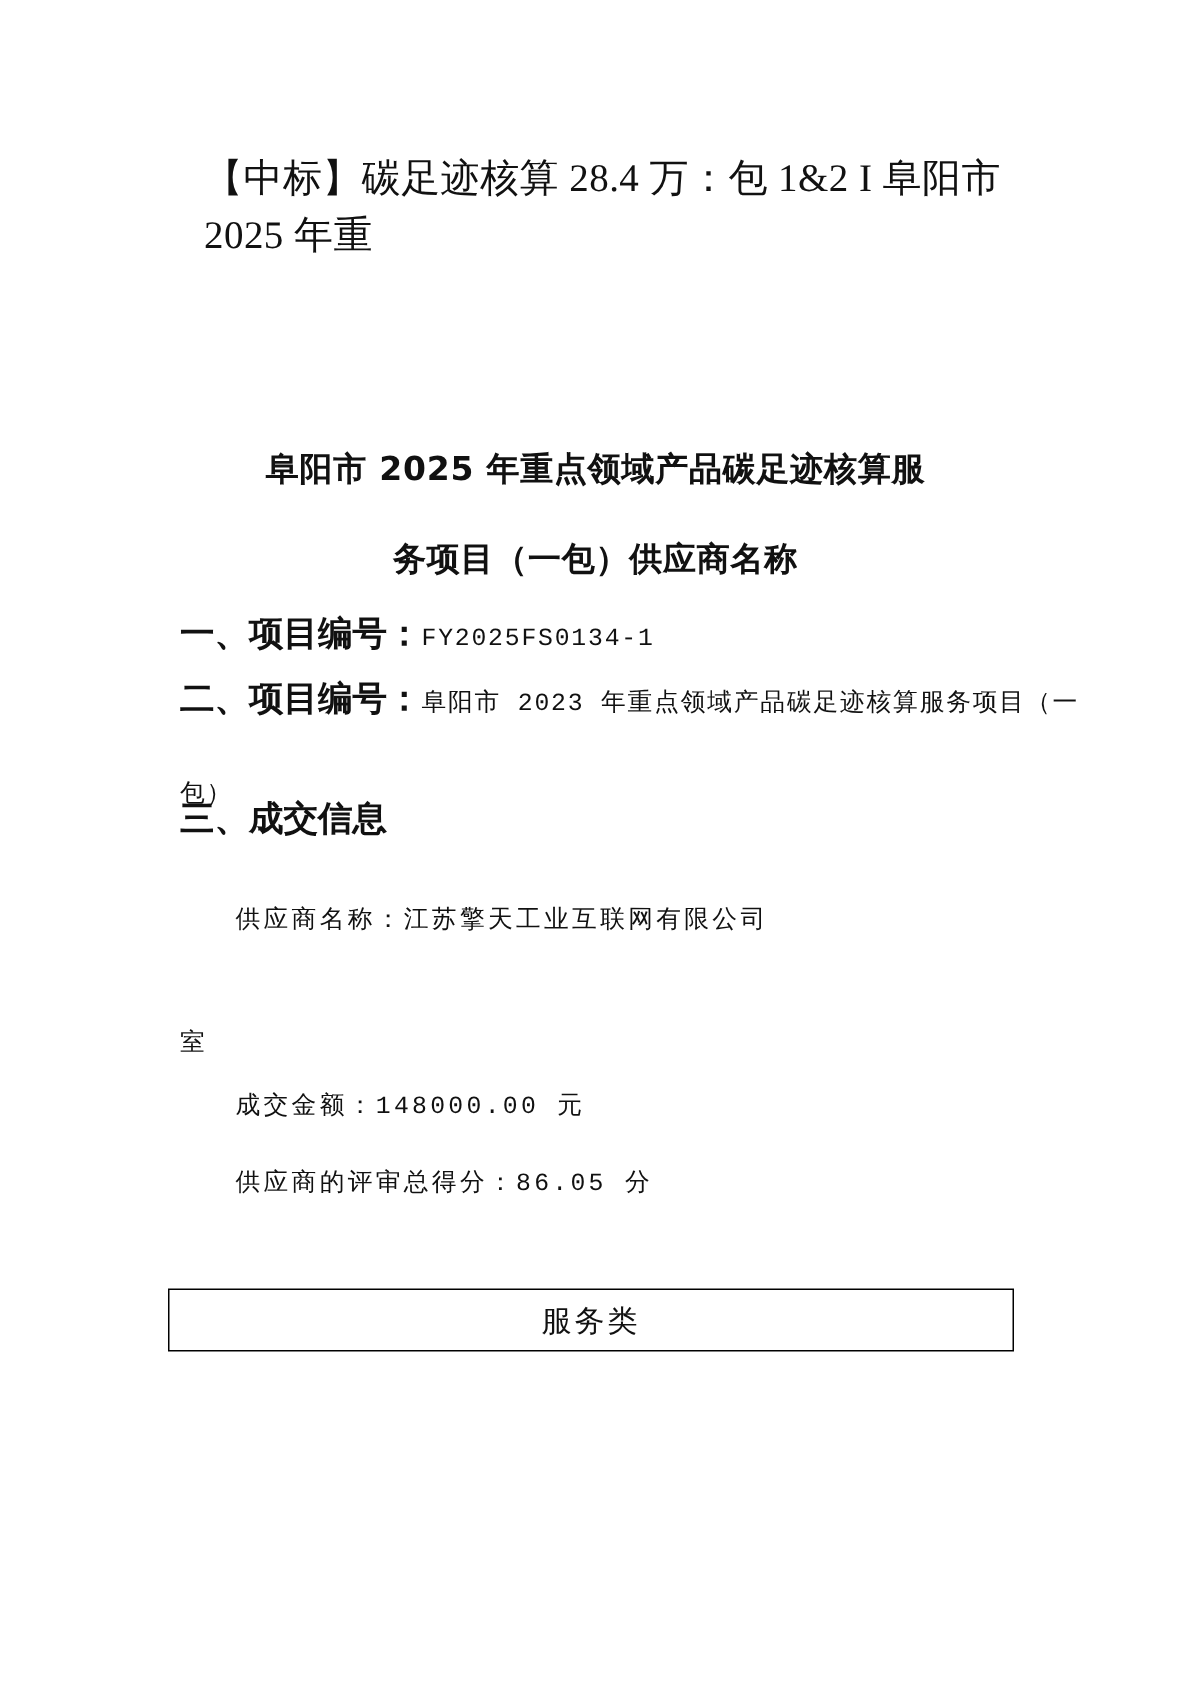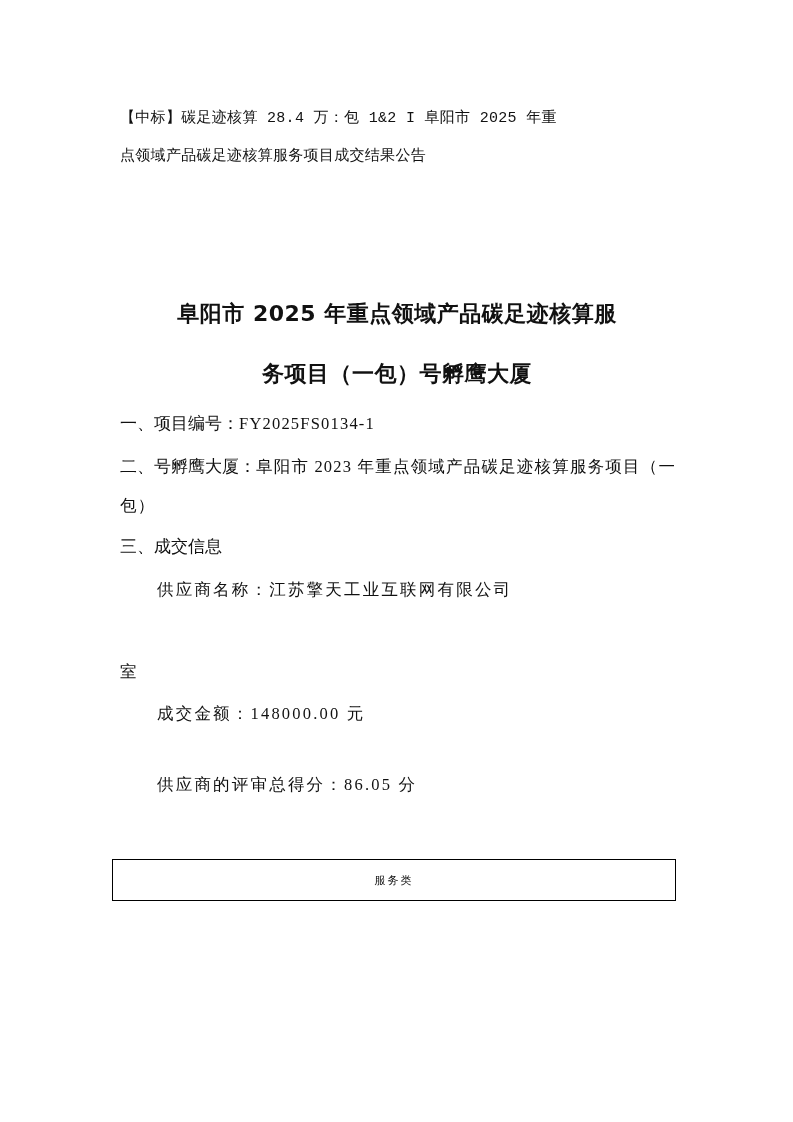--- a/index.html
+++ b/index.html
@@ -15,27 +15,27 @@
       color: #111111;
       font-family: "DejaVu Serif", "Liberation Serif", serif;
     }
     .page {
       position: absolute;
       left: 0; top: 0;
       width: 793px; height: 1122px;
     }
     .doc-heading {
       position: absolute;
-      left: 120px;
+      left: 136px;
       top: 100px;
       width: 560px;
-      font-size: 15px;
+      font-size: 26px;
       line-height: 38px;
       letter-spacing: 0.3px;
-      font-family: Liberation Mono, monospace;
+      font-family: Liberation Serif, serif;
     }
     .main-title {
       position: absolute;
       left: 112px;
       top: 284px;
       width: 570px;
       text-align: center;
       font-family: "DejaVu Sans", "Liberation Sans", sans-serif;
       font-weight: bold;
       font-size: 22px;
@@ -45,82 +45,82 @@
     .line {
       position: absolute;
       left: 120px;
       width: 560px;
       font-size: 16.5px;
       line-height: 22px;
       white-space: nowrap;
     }
     .section-label {
       font-family: "DejaVu Sans", "Liberation Sans", sans-serif;
-      font-weight: normal;
-      font-size: 17px;
+      font-weight: bold;
+      font-size: 23px;
     }
     .value {
-      font-family: Liberation Serif, serif;
+      font-family: Liberation Mono, monospace;
       letter-spacing: 1.2px;
+      margin-top: 24px;
     }
     .indent {
       left: 157px;
       width: 523px;
     }
     .wide-letter {
       letter-spacing: 2.2px;
     }
     .subject-table {
       position: absolute;
       left: 112px;
       top: 859px;
       width: 562px;
       height: 40px;
       border: 1.5px solid #000000;
       display: flex;
       align-items: center;
       justify-content: center;
-      font-size: 11px;
+      font-size: 20px;
       letter-spacing: 2px;
       box-sizing: content-box;
     }
   </style>
 </head>
 <body>
 
 <div class="page">
 
   <div class="doc-heading">
     <div>【中标】碳足迹核算 28.4 万：包 1&amp;2 I 阜阳市 2025 年重</div>
-    <div>点领域产品碳足迹核算服务项目成交结果公告</div>
   </div>
 
   <div class="main-title">
     <div>阜阳市 2025 年重点领域产品碳足迹核算服</div>
-    <div>务项目（一包）号孵鹰大厦</div>
+    <div>务项目（一包）供应商名称</div>
   </div>
 
   <div class="line" style="top:412px;">
     <span class="section-label">一、项目编号：</span><span class="value">FY2025FS0134-1</span>
   </div>
 
   <div class="line" style="top:455px;">
-    <span class="section-label">二、号孵鹰大厦：</span><span class="value">阜阳市 2023 年重点领域产品碳足迹核算服务项目（一</span>
+    <span class="section-label">二、项目编号：</span><span class="value">阜阳市 2023 年重点领域产品碳足迹核算服务项目（一</span>
   </div>
   <div class="line value" style="top:495px;">包）</div>
 
   <div class="line indent value wide-letter" style="top:579px;">供应商名称：江苏擎天工业互联网有限公司</div>
 
   <div class="line section-label" style="top:535px;">三、成交信息</div>
 
   <div class="line value" style="top:661px;">室</div>
 
   <div class="line indent value wide-letter" style="top:703px;">成交金额：148000.00 元</div>
 
 
-  <div class="line indent value wide-letter" style="top:774px;">供应商的评审总得分：86.05 分</div>
+  <div class="line indent value wide-letter" style="top:754px;">供应商的评审总得分：86.05 分</div>
 
 
   <div class="subject-table">
     <span>服务类</span>
   </div>
 
 </div>
 
 </body></html>

